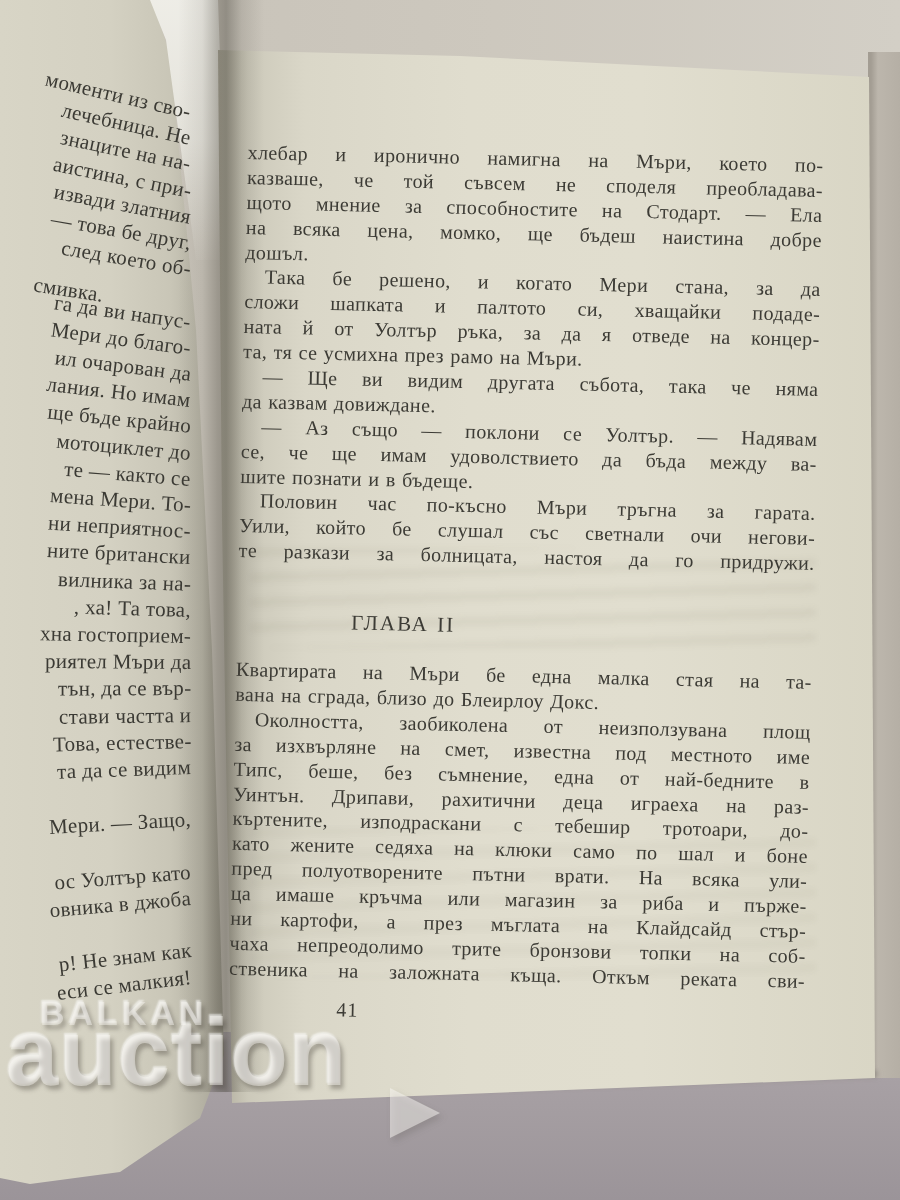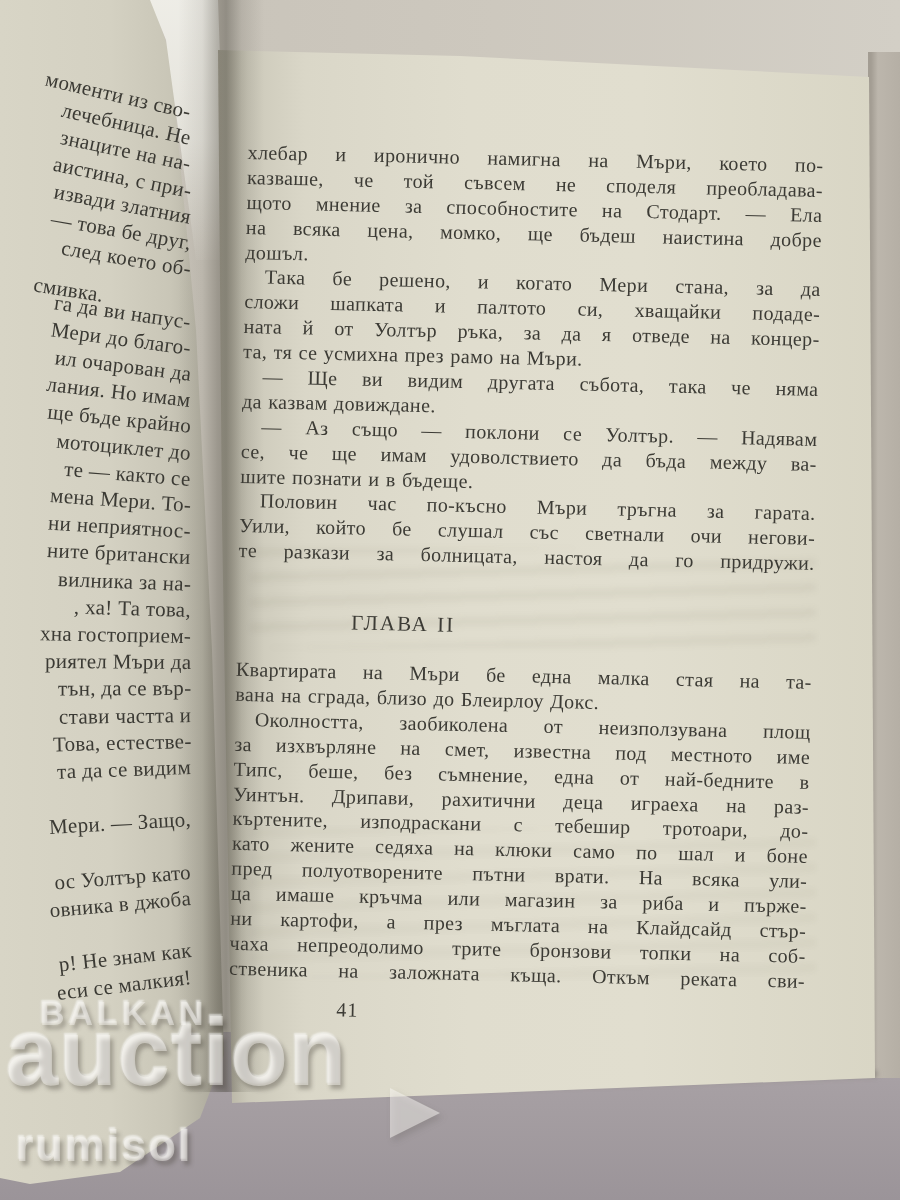--- a/index.html
+++ b/index.html
@@ -168,14 +168,13 @@
       <div class="ln j">чаха непреодолимо трите бронзови топки на соб-</div>
       <div class="ln j">ственика на заложната къща. Откъм реката сви-</div>
       <div class="pagenum">41</div>
     </div>
 
   <div class="abs gutter-shadow"></div>
 
   <div class="abs wm wm-balkan">BALKAN</div>
   <div class="abs wm wm-auction">auction</div>
   <div class="abs wm-arrow"></div>
-  <div class="abs wm wm-rumisol">rumisol</div>
 </div>
 
 </body></html>

